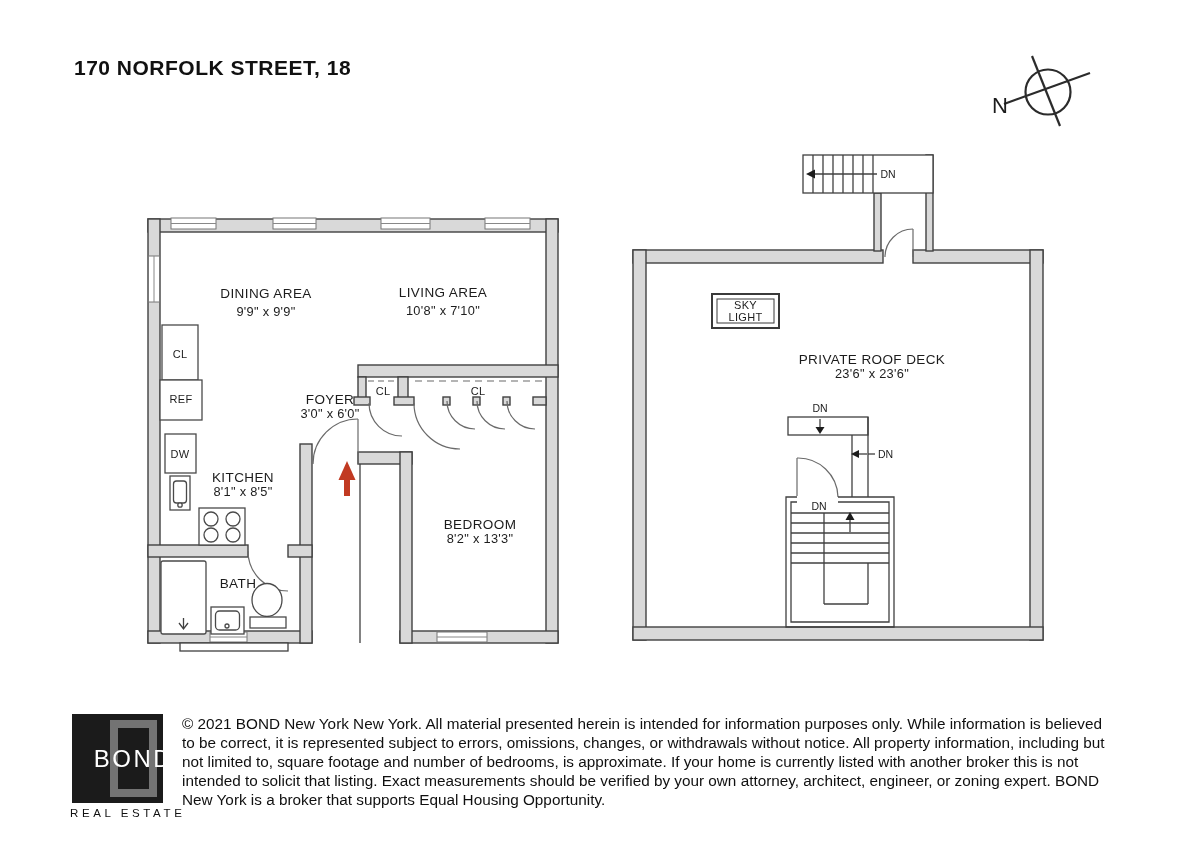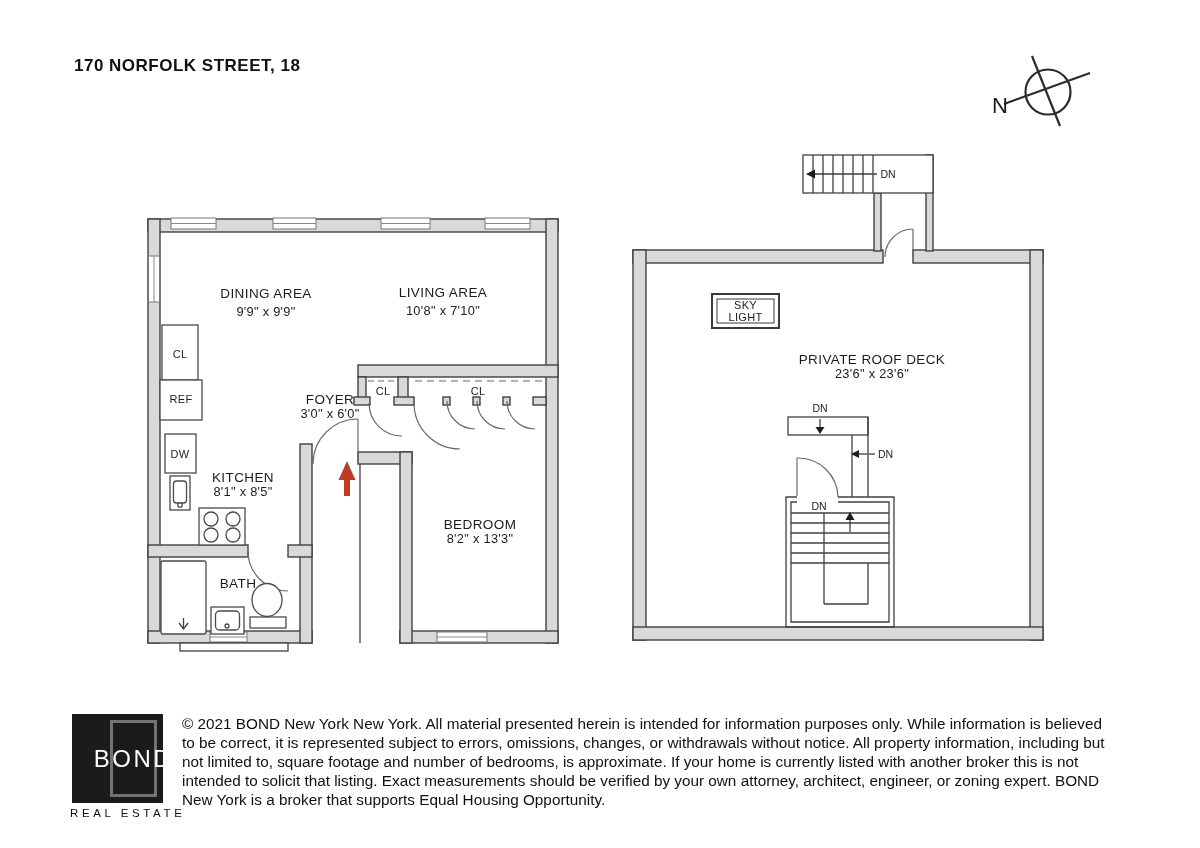--- a/index.html
+++ b/index.html
@@ -10,24 +10,24 @@
   .dim-label{font-size:12.8px;fill:#1c1c1c;letter-spacing:.3px;}
   .small-label{font-size:11px;fill:#1c1c1c;letter-spacing:.3px;}
   .tiny-label{font-size:10.5px;fill:#1c1c1c;}
   .wall{fill:#d9d9d9;stroke:#404040;stroke-width:1.4;}
   .thinwall{fill:#ffffff;stroke:#404040;stroke-width:1.3;}
   .fixture{fill:#ffffff;stroke:#4a4a4a;stroke-width:1.3;}
   .door{fill:none;stroke:#6a6a6a;stroke-width:1.2;}
   .win{fill:#ffffff;stroke:#777;stroke-width:1;}
   .winline{stroke:#888;stroke-width:1;}
   .thin{stroke:#404040;stroke-width:1.3;fill:none;}
-  #title{position:absolute;left:74px;top:56px;font-size:17px;font-weight:bold;
+  #title{position:absolute;left:74px;top:56px;font-size:21px;font-weight:bold;
          color:#111;letter-spacing:.5px;}
   #logo-square{position:absolute;left:72px;top:714px;width:91px;height:89px;background:#1b1b1b;}
-  #logo-inner{position:absolute;left:6px;top:6px;right:6px;bottom:6px;border:3px solid #737373;
+  #logo-inner{position:absolute;left:6px;top:6px;right:6px;bottom:6px;border:8px solid #737373;
               display:flex;align-items:center;justify-content:center;margin-left:32px;}
   #logo-text{color:#fff;font-size:24px;letter-spacing:2.5px;}
   #logo-tagline{position:absolute;left:70px;top:807px;width:112px;text-align:center;
                 font-size:11.5px;letter-spacing:3.6px;color:#111;white-space:nowrap;}
   #disclaimer{position:absolute;left:182px;top:714px;width:934px;font-size:15.3px;
               line-height:19px;color:#101010;}
 </style>
 </head>
 <body>
 

